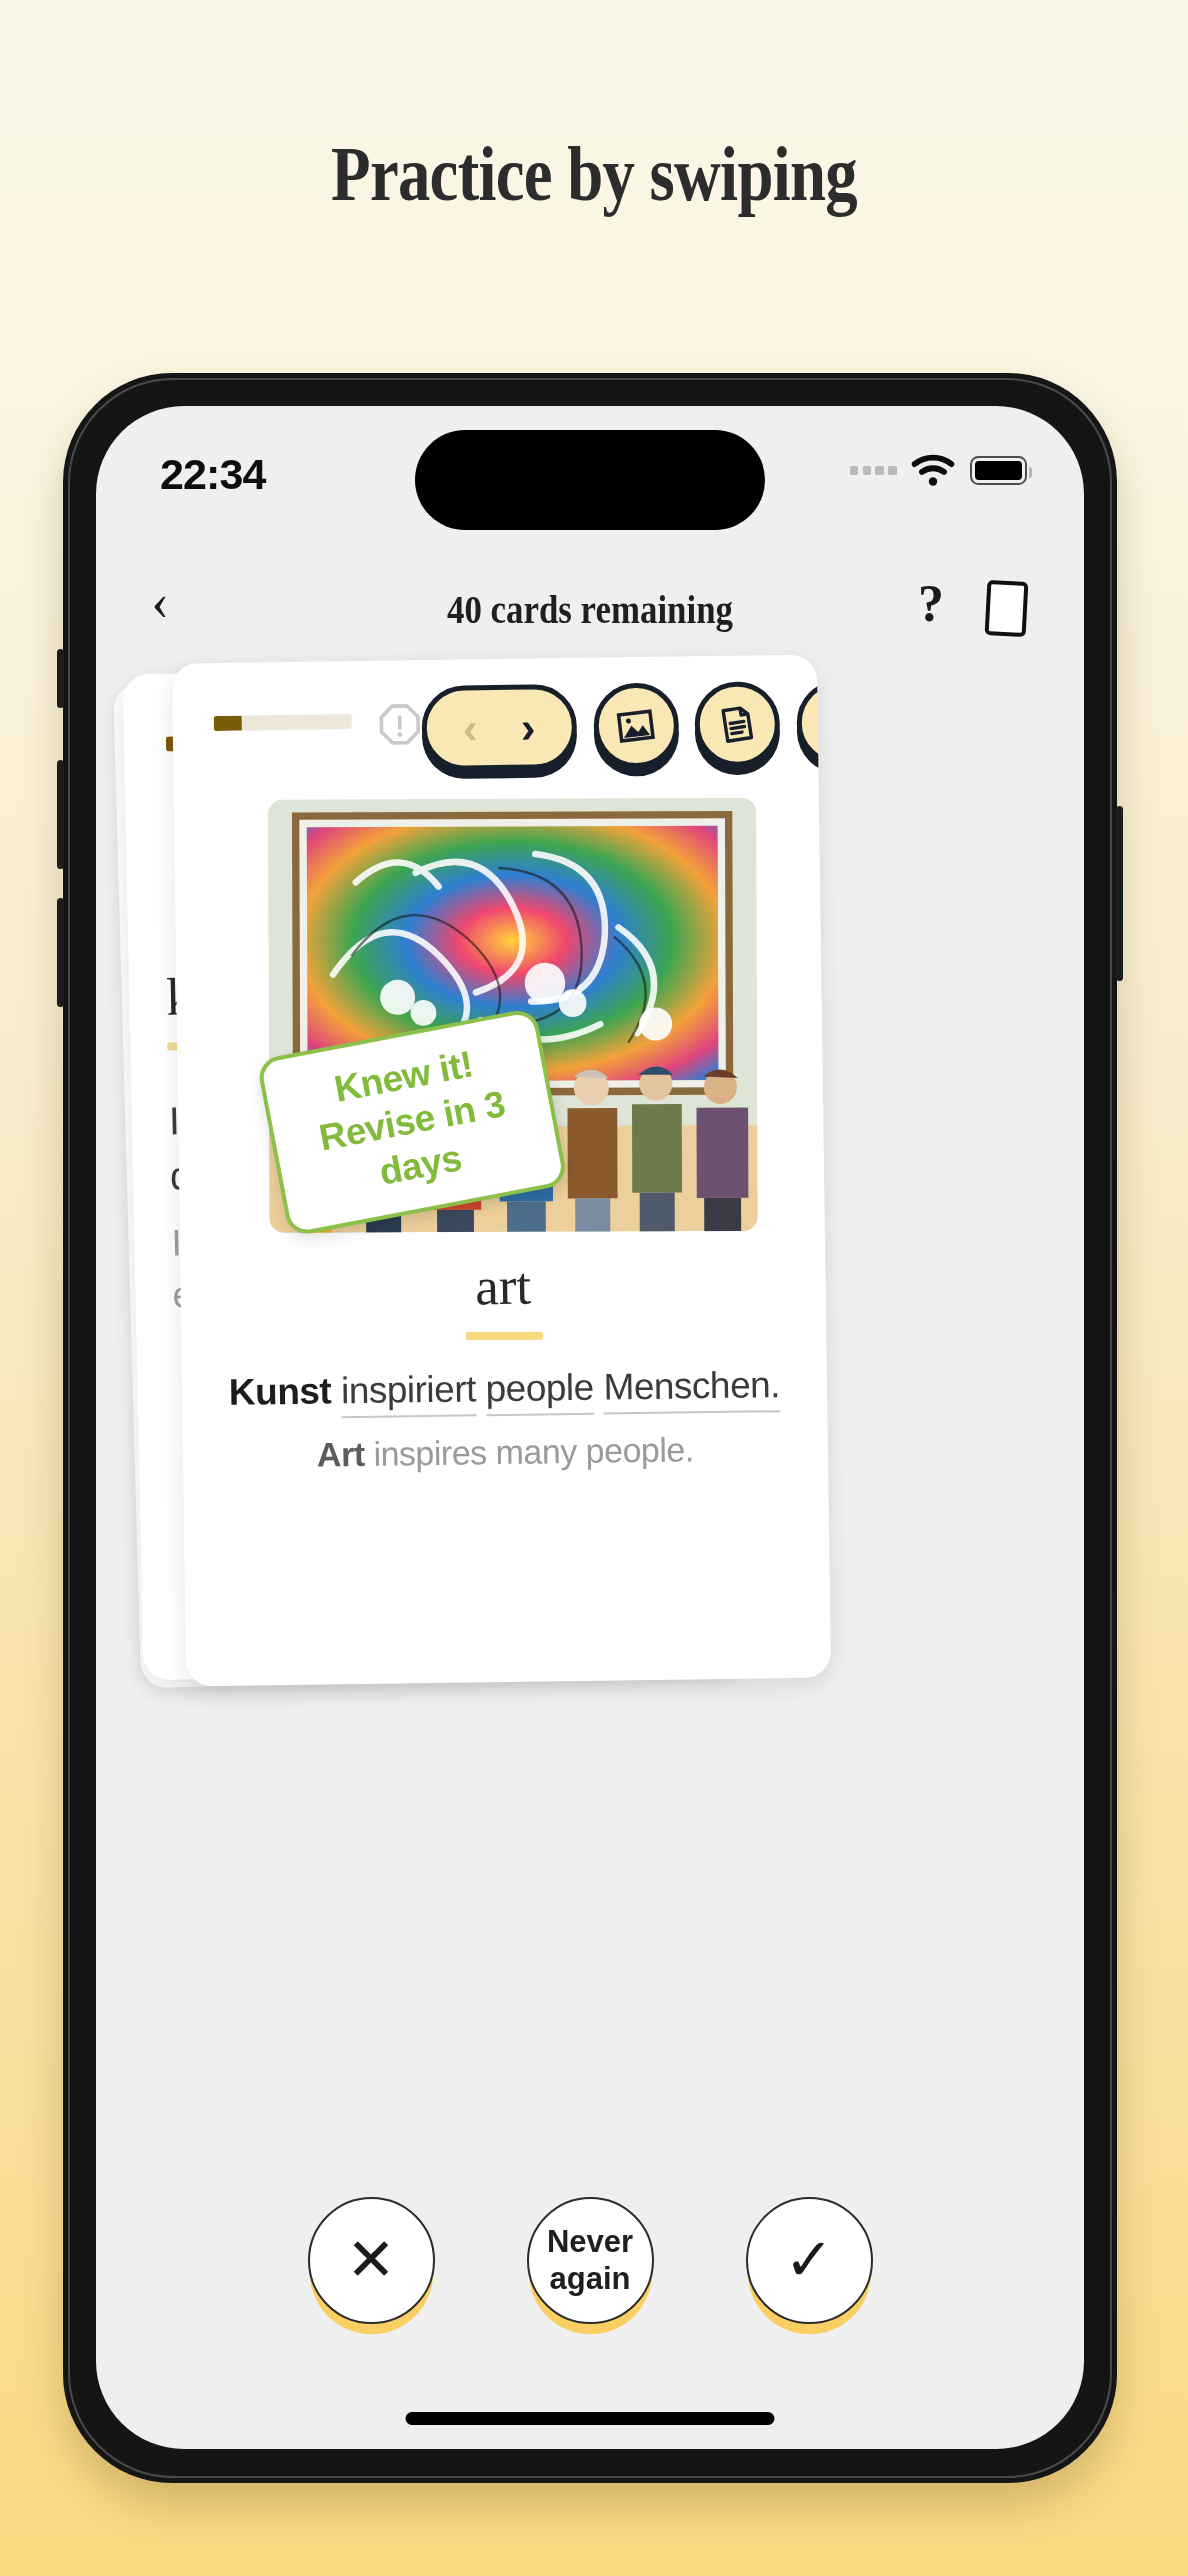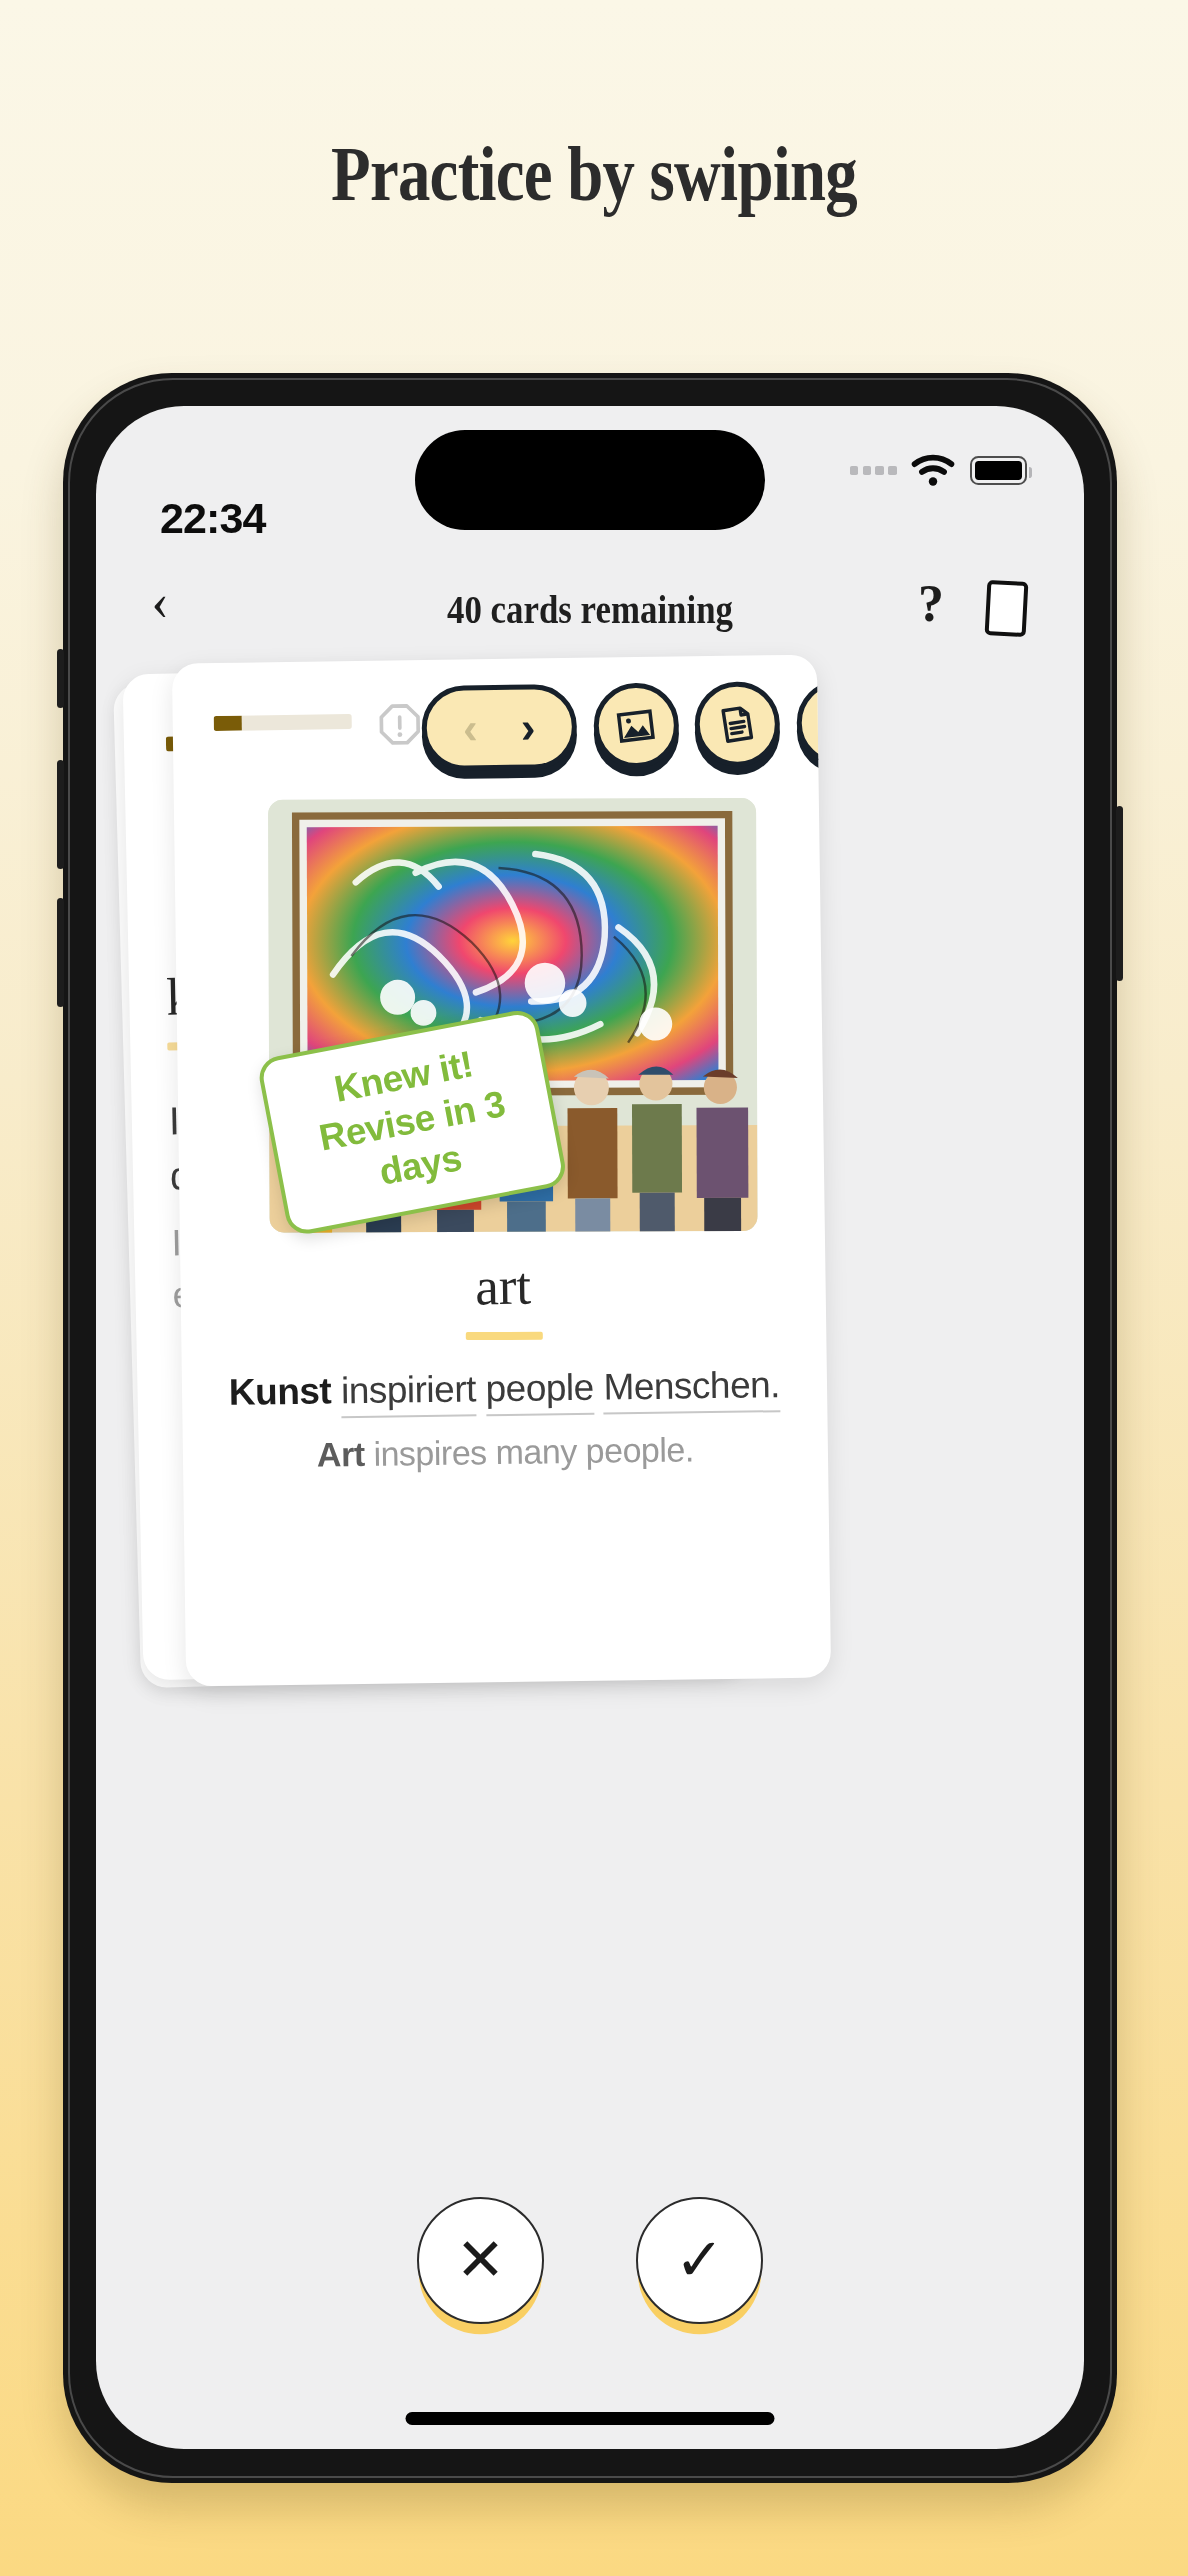--- a/index.html
+++ b/index.html
@@ -54,21 +54,21 @@
   
   .statusbar{
     position:absolute; top:0; left:0; width:988px; height:138px;
   }
   .island{
     position:absolute; left:50%; transform:translateX(-50%); top:24px;
     width:350px; height:100px; background:#000; border-radius:52px;
   }
   .clock{
     position:absolute; left:64px; top:44px;
-    font-size:43px; font-weight:bold; color:#0d0d0d; letter-spacing:-0.9px;margin-top:44px;
+    font-size:43px; font-weight:bold; color:#0d0d0d; letter-spacing:-0.9px;
   }
   .status-right{
     position:absolute; right:57px; top:48px; display:flex; align-items:center; gap:14.7px;
   }
   .sig-dots{ display:flex; gap:4.6px; align-items:flex-end; }
   .sig-dots i{ display:block; width:8.3px; height:8.3px; background:#b9b9bc; border-radius:1.8px; }
   .wifi{ width:44px; height:33px; }
   .batt{
     width:57px; height:28.6px; border:2.8px solid #4d4d4d; border-radius:8.3px;
     padding:2.8px; position:relative;
@@ -444,20 +444,26 @@
           </div>
         </div>
       </div>
     </div>
 
     <div class="actions">
       <div class="act">
         <span class="glyph">✕</span>
       </div>
       <div class="act">
+        <span class="txt">
+          <span>Never</span><br>
+          <span>again</span>
+        </span>
+      </div>
+      <div class="act">
         <span class="glyph">✓</span>
       </div>
     </div>
 
     <div class="homebar"></div>
   </div>
 </div>
 
 
 </body></html>

